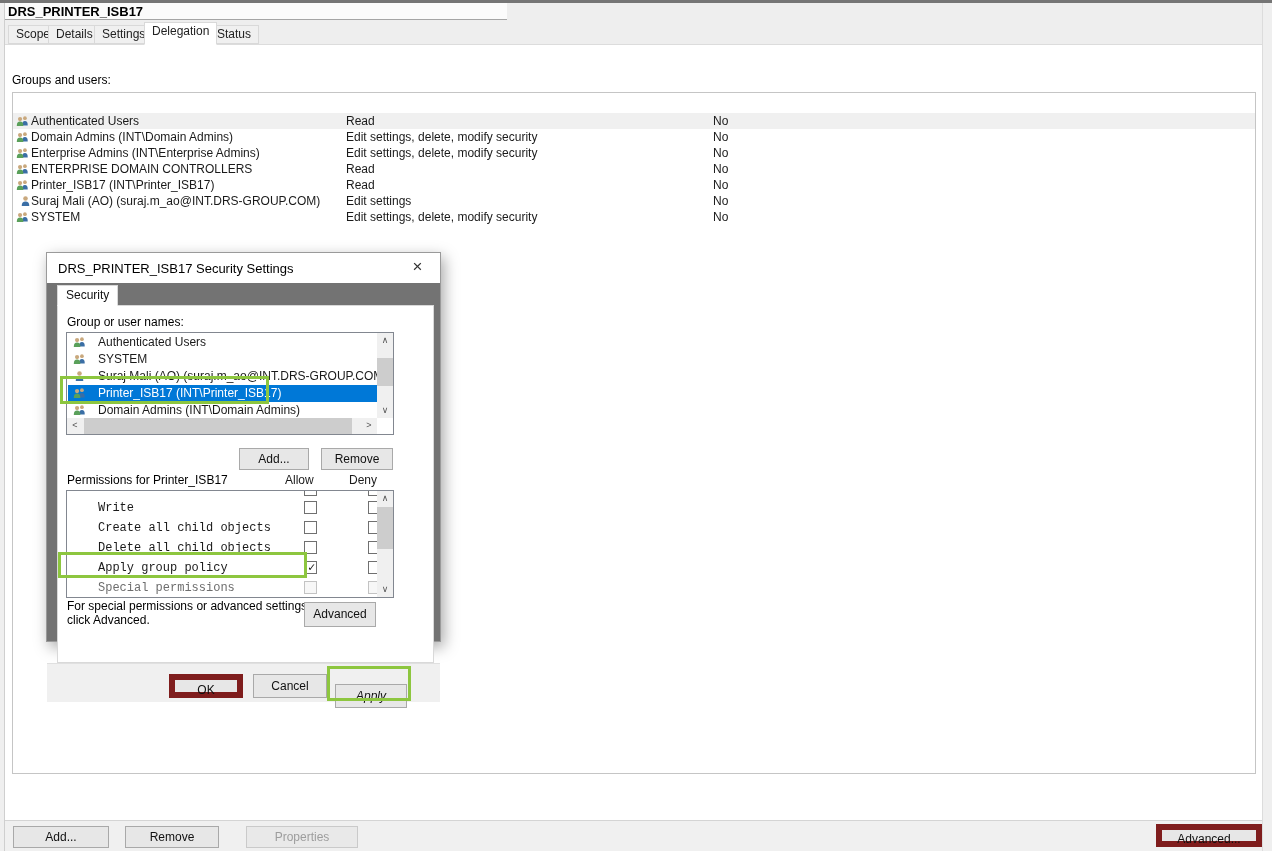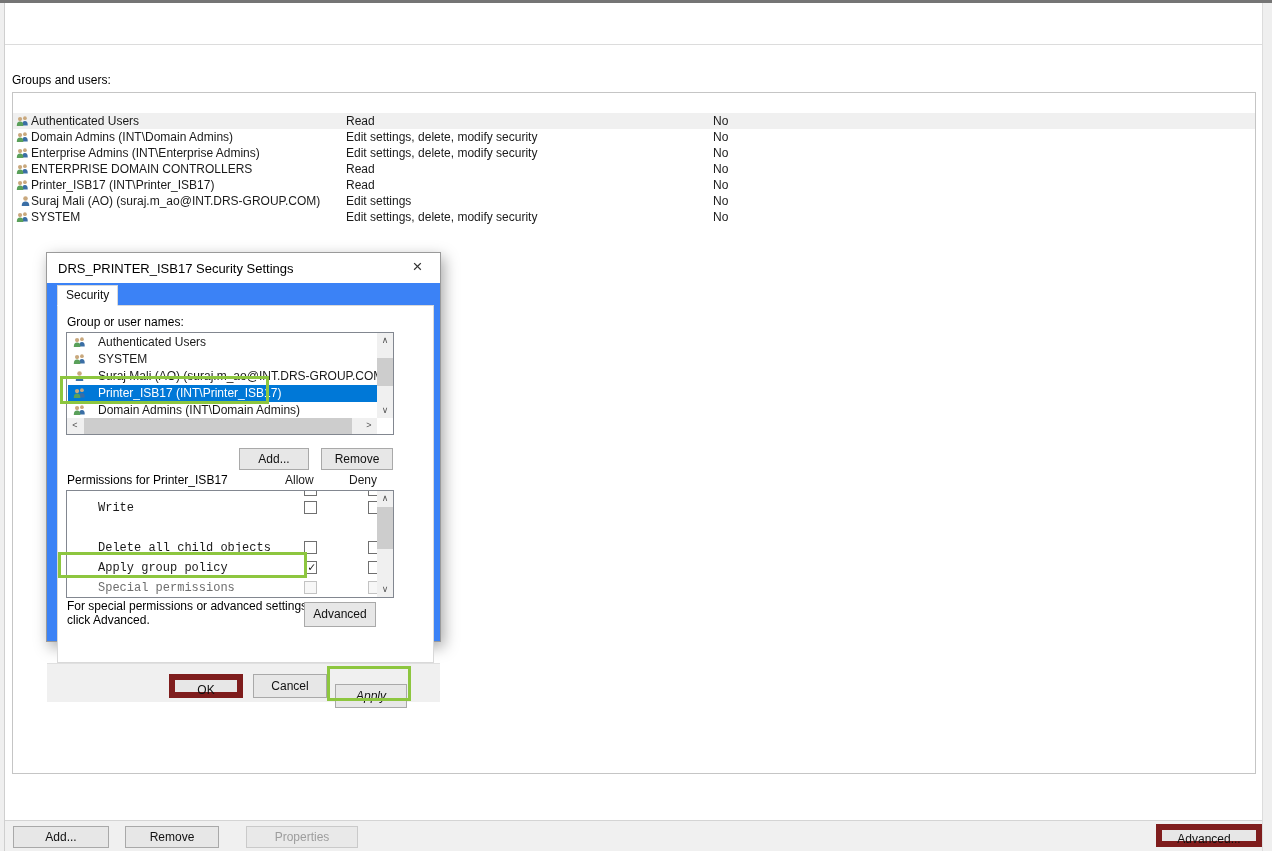--- a/index.html
+++ b/index.html
@@ -40,21 +40,21 @@
   
   .bottom-strip { position:absolute; left:5px; top:820px; width:1257px; height:31px; background:#f0f0f0; border-top:1px solid #d4d4d4; }
   .btn { position:absolute; background:#e7e7e7; border:1px solid #a9a9a9; text-align:center; color:#111; font-size:12px; }
   .btn.focused { border:6px solid #7f1d1d; }
   .btn.disabled { background:#e9e9e9; border:1px solid #cacaca; color:#9d9d9d; }
   .b-add  { left:8px;  top:5px; width:96px;  height:22px; line-height:20px; }
   .b-rem  { left:120px; top:5px; width:94px; height:22px; line-height:20px; }
   .b-prop { left:241px; top:5px; width:112px; height:22px; line-height:20px; }
   .b-adv  { left:1151px; top:3px; width:106px; height:23px; line-height:19px; }
   
-  .dialog { position:absolute; left:46px; top:252px; width:395px; height:390px; background:#3b82f6;
+  .dialog { position:absolute; left:46px; top:252px; width:395px; height:390px; background:#737373;
             border:1px solid #9a9a9a; box-shadow:3px 5px 14px rgba(0,0,0,.35); z-index:10; }
   .dlg-titlebar { position:absolute; left:0; top:0; width:100%; height:30px; background:#fff; }
   .dlg-title { position:absolute; left:11px; top:8px; font-size:13px; color:#000; white-space:nowrap; }
   .dlg-close { position:absolute; right:0; top:0; width:45px; height:29px; text-align:center; line-height:28px; font-size:17px; color:#333; }
   .dlg-close::before { content:"×"; }
   .sec-tab { position:absolute; left:10px; top:32px; height:21px; padding:0 8px; background:#fff;
              border:1px solid #d9d9d9; border-bottom:1px solid #fff; line-height:19px; z-index:2; color:#111; }
   .dlg-panel { position:absolute; left:10px; top:52px; width:377px; height:358px; border:1px solid #d9d9d9; background:#fff; }
   .gu-label { position:absolute; left:9px; top:9px; color:#000; }
   
@@ -113,20 +113,30 @@
       <circle cx="8" cy="4" r="2.8" fill="#c9a87d"></circle>
       <path d="M3.4 12.6 q0-5 4.6-5 t4.6 5 v0.4 h-9.2 z" fill="#3a6ea5"></path>
     </g>
   </defs>
 </svg>
 
 <div id="screen">
 
   <div class="top-edge"></div>
 
+  <div class="top-band">
+    <div class="title-band">
+      <span class="gpo-title">DRS_PRINTER_ISB17</span>
+    </div>
+    <div class="tab" style="left:8px">Scope</div>
+    <div class="tab" style="left:48px">Details</div>
+    <div class="tab" style="left:94px">Settings</div>
+    <div class="tab active" style="left:144px">Delegation</div>
+    <div class="tab" style="left:209px">Status</div>
+  </div>
 
   <div class="left-strip"></div>
   <div class="right-strip"></div>
 
   <div class="page">
     <div class="groups-label">Groups and users:</div>
 
     <div class="table">
 
       <div class="trow sel" style="top:20px">
@@ -263,20 +273,29 @@
         </div>
         <div class="perm-row" style="top:7px">
           <span class="perm-name">Write</span>
           <span class="cb allow">
               <i class="mark"></i>
             </span>
           <span class="cb deny">
               <i class="mark"></i>
             </span>
         </div>
+        <div class="perm-row" style="top:27px">
+          <span class="perm-name">Create all child objects</span>
+          <span class="cb allow">
+              <i class="mark"></i>
+            </span>
+          <span class="cb deny">
+              <i class="mark"></i>
+            </span>
+        </div>
         <div class="perm-row" style="top:47px">
           <span class="perm-name">Delete all child objects</span>
           <span class="cb allow">
               <i class="mark"></i>
             </span>
           <span class="cb deny">
               <i class="mark"></i>
             </span>
         </div>
         <div class="perm-row" style="top:67px">

